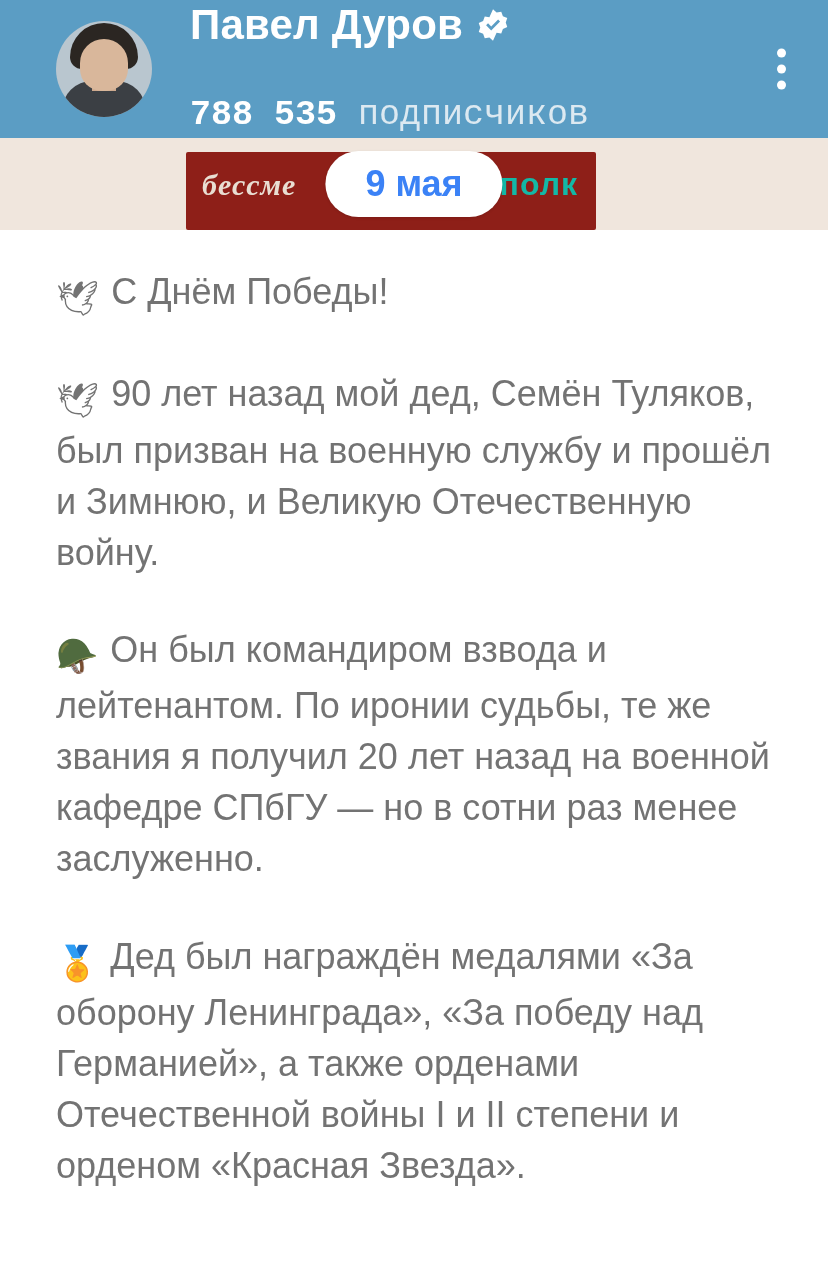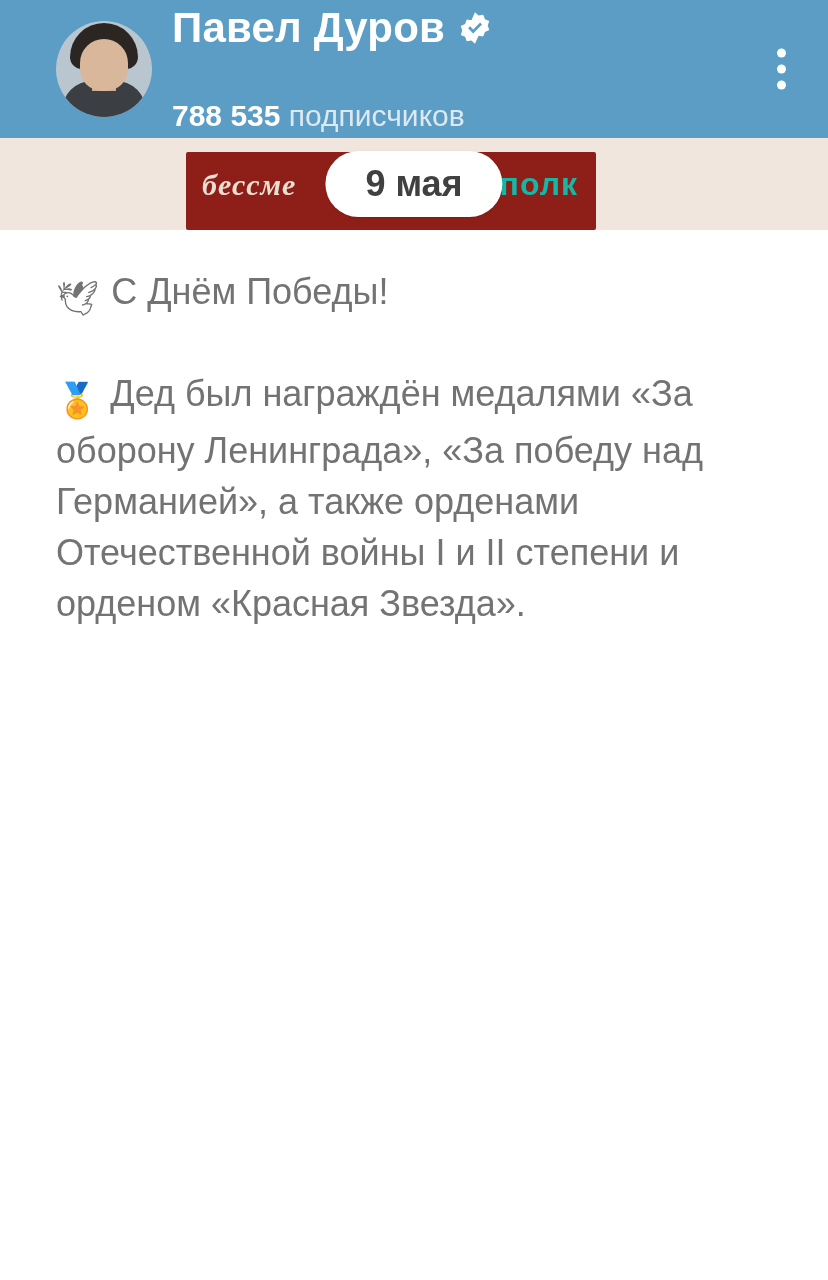--- a/index.html
+++ b/index.html
@@ -62,21 +62,21 @@
   }
   .avatar .neck {
     position: absolute;
     left: 36px;
     bottom: 26px;
     width: 24px;
     height: 18px;
     background: #cda98e;
   }
   .header-text {
-    margin-left: 20px;
+    margin-left: 38px;
     display: flex;
     flex-direction: column;
     justify-content: center;
     gap: 41px;
   }
   .title-row {
     display: flex;
     align-items: center;
     gap: 12px;
   }
@@ -89,22 +89,23 @@
   }
   .verified {
     width: 36px;
     height: 36px;
     flex: 0 0 auto;
     display: block;
   }
   .subscribers {
     margin-top: 8px;
     color: #dce9f1;
-    font-size: 30px;
+    font-size: 35px;
     line-height: 1.1;
+    font-family: Liberation Mono, monospace;
   }
   .subscribers .count {
     color: #ffffff;
     font-weight: bold;
   }
   .menu-dots {
     position: absolute;
     right: 34px;
     top: 50%;
     transform: translateY(-50%);
@@ -168,21 +169,21 @@
   .date-pill {
     position: absolute;
     left: 50%;
     top: 50%;
     transform: translate(-50%, -50%);
     background: #ffffff;
     border-radius: 34px;
     padding: 12px 40px;
     font-size: 36px;
     font-weight: bold;
-    color: #404040;
+    color: #3b82f6;
     box-shadow: 0 1px 3px rgba(0,0,0,0.12);
     white-space: nowrap;
   }
 
   
   .post {
     padding: 36px 56px 0 56px;
     box-sizing: border-box;
   }
   .para {
@@ -243,19 +244,25 @@
   </div>
   <div class="date-pill">9 мая</div>
 </div>
 
 <div class="post">
 
   <p class="para">
     <span class="emoji emoji-img">🕊</span><span>С Днём Победы!</span>
   </p>
 
-
+  <p class="para">
+    <span class="emoji emoji-img">🕊</span><span>90 лет назад мой дед, Семён Туляков, был призван на военную службу и прошёл и Зимнюю, и Великую Отечественную войну.</span>
+  </p>
+
+  <p class="para">
+    <span class="emoji emoji-img">🪖</span><span>Он был командиром взвода и лейтенантом. По иронии судьбы, те же звания я получил 20 лет назад на военной кафедре СПбГУ — но в сотни раз менее заслуженно.</span>
+  </p>
 
   <p class="para">
     <span class="emoji emoji-img">🏅</span><span>Дед был награждён медалями «За оборону Ленинграда», «За победу над Германией», а также орденами Отечественной войны I и II степени и орденом «Красная Звезда».</span>
   </p>
 
 </div>
 
 </body></html>

